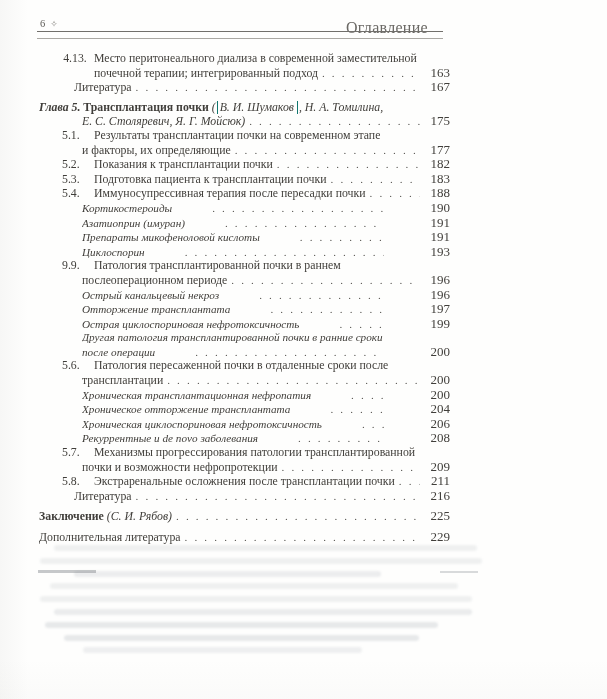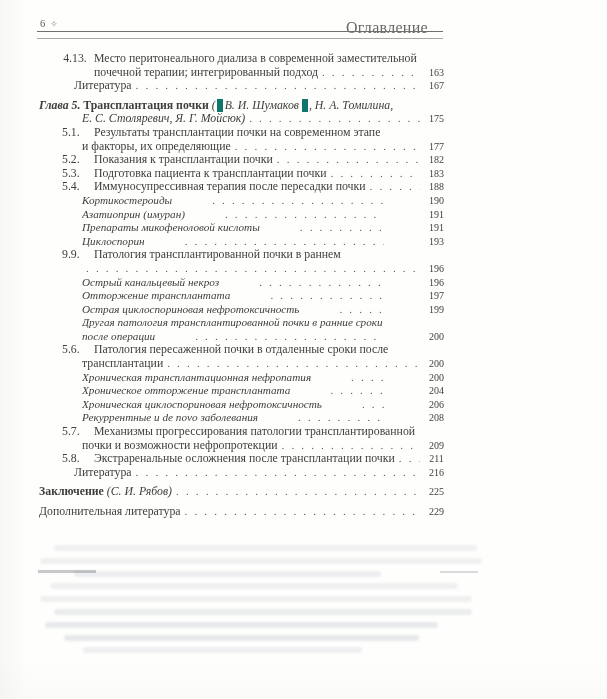--- a/index.html
+++ b/index.html
@@ -49,30 +49,30 @@
   .lvl-lit{padding-left:36px;}
   .lvl-sub{padding-left:44px;font-size:11.2px;gap:36px;}
   .lvl-cont4{padding-left:56px;}
   .lvl-cont5{padding-left:44px;}
   .lvl-chapter{padding-left:1px;}
   .lvl-top{padding-left:1px;}
   .txt{flex:none;overflow:hidden;text-overflow:clip;max-width:355px;}
   .st-b{font-weight:bold;}
   .st-it{font-style:italic;}
   .st-itb{font-style:italic;font-weight:bold;}
-  .st-box{border:6px solid #0f766e;padding:0 3px 1px 2px;margin:0 1px;}
+  .st-box{border:1px solid #0f766e;padding:0 3px 1px 2px;margin:0 1px;}
   .leader{
     flex:1;overflow:hidden;white-space:nowrap;margin:0 3px 0 4px;
     min-width:8px;
   }
   .leader::after{
     content:". . . . . . . . . . . . . . . . . . . . . . . . . . . . . . . . . . . . . . . . . . . . . . . . . . . . . . . . . . . .";
     letter-spacing:2.2px;font-size:11px;color:#565450;
   }
-  .pg{flex:none;width:27px;text-align:center;font-size:10px;font-style:normal;}
+  .pg{flex:none;width:27px;text-align:right;font-size:13px;font-style:normal;}
 
   
   .bleed{position:absolute;left:40px;top:545px;width:480px;pointer-events:none;}
   .bl{
     height:6px;border-radius:3px;margin-bottom:6.8px;
     background:rgba(148,156,166,0.14);filter:blur(1.2px);
   }
   .bl.d1{width:88%;margin-left:3%;}
   .bl.d2{width:92%;}
   .bl.d3{width:64%;margin-left:7%;background:rgba(148,156,166,0.17);}
@@ -170,20 +170,21 @@
     <div class="toc-row lvl-sub">
       <span class="txt"><span class="st-it">Циклоспорин</span></span>
       <span class="leader"></span>
       <span class="pg">193</span>
     </div>
     <div class="toc-row lvl-sec5">
       <span class="num">9.9.</span>
       <span class="txt"><span>Патология трансплантированной почки в раннем</span></span>
     </div>
     <div class="toc-row lvl-cont5">
+      <span class="txt"><span>послеоперационном периоде</span></span>
       <span class="leader"></span>
       <span class="pg">196</span>
     </div>
     <div class="toc-row lvl-sub">
       <span class="txt"><span class="st-it">Острый канальцевый некроз</span></span>
       <span class="leader"></span>
       <span class="pg">196</span>
     </div>
     <div class="toc-row lvl-sub">
       <span class="txt"><span class="st-it">Отторжение трансплантата</span></span>

